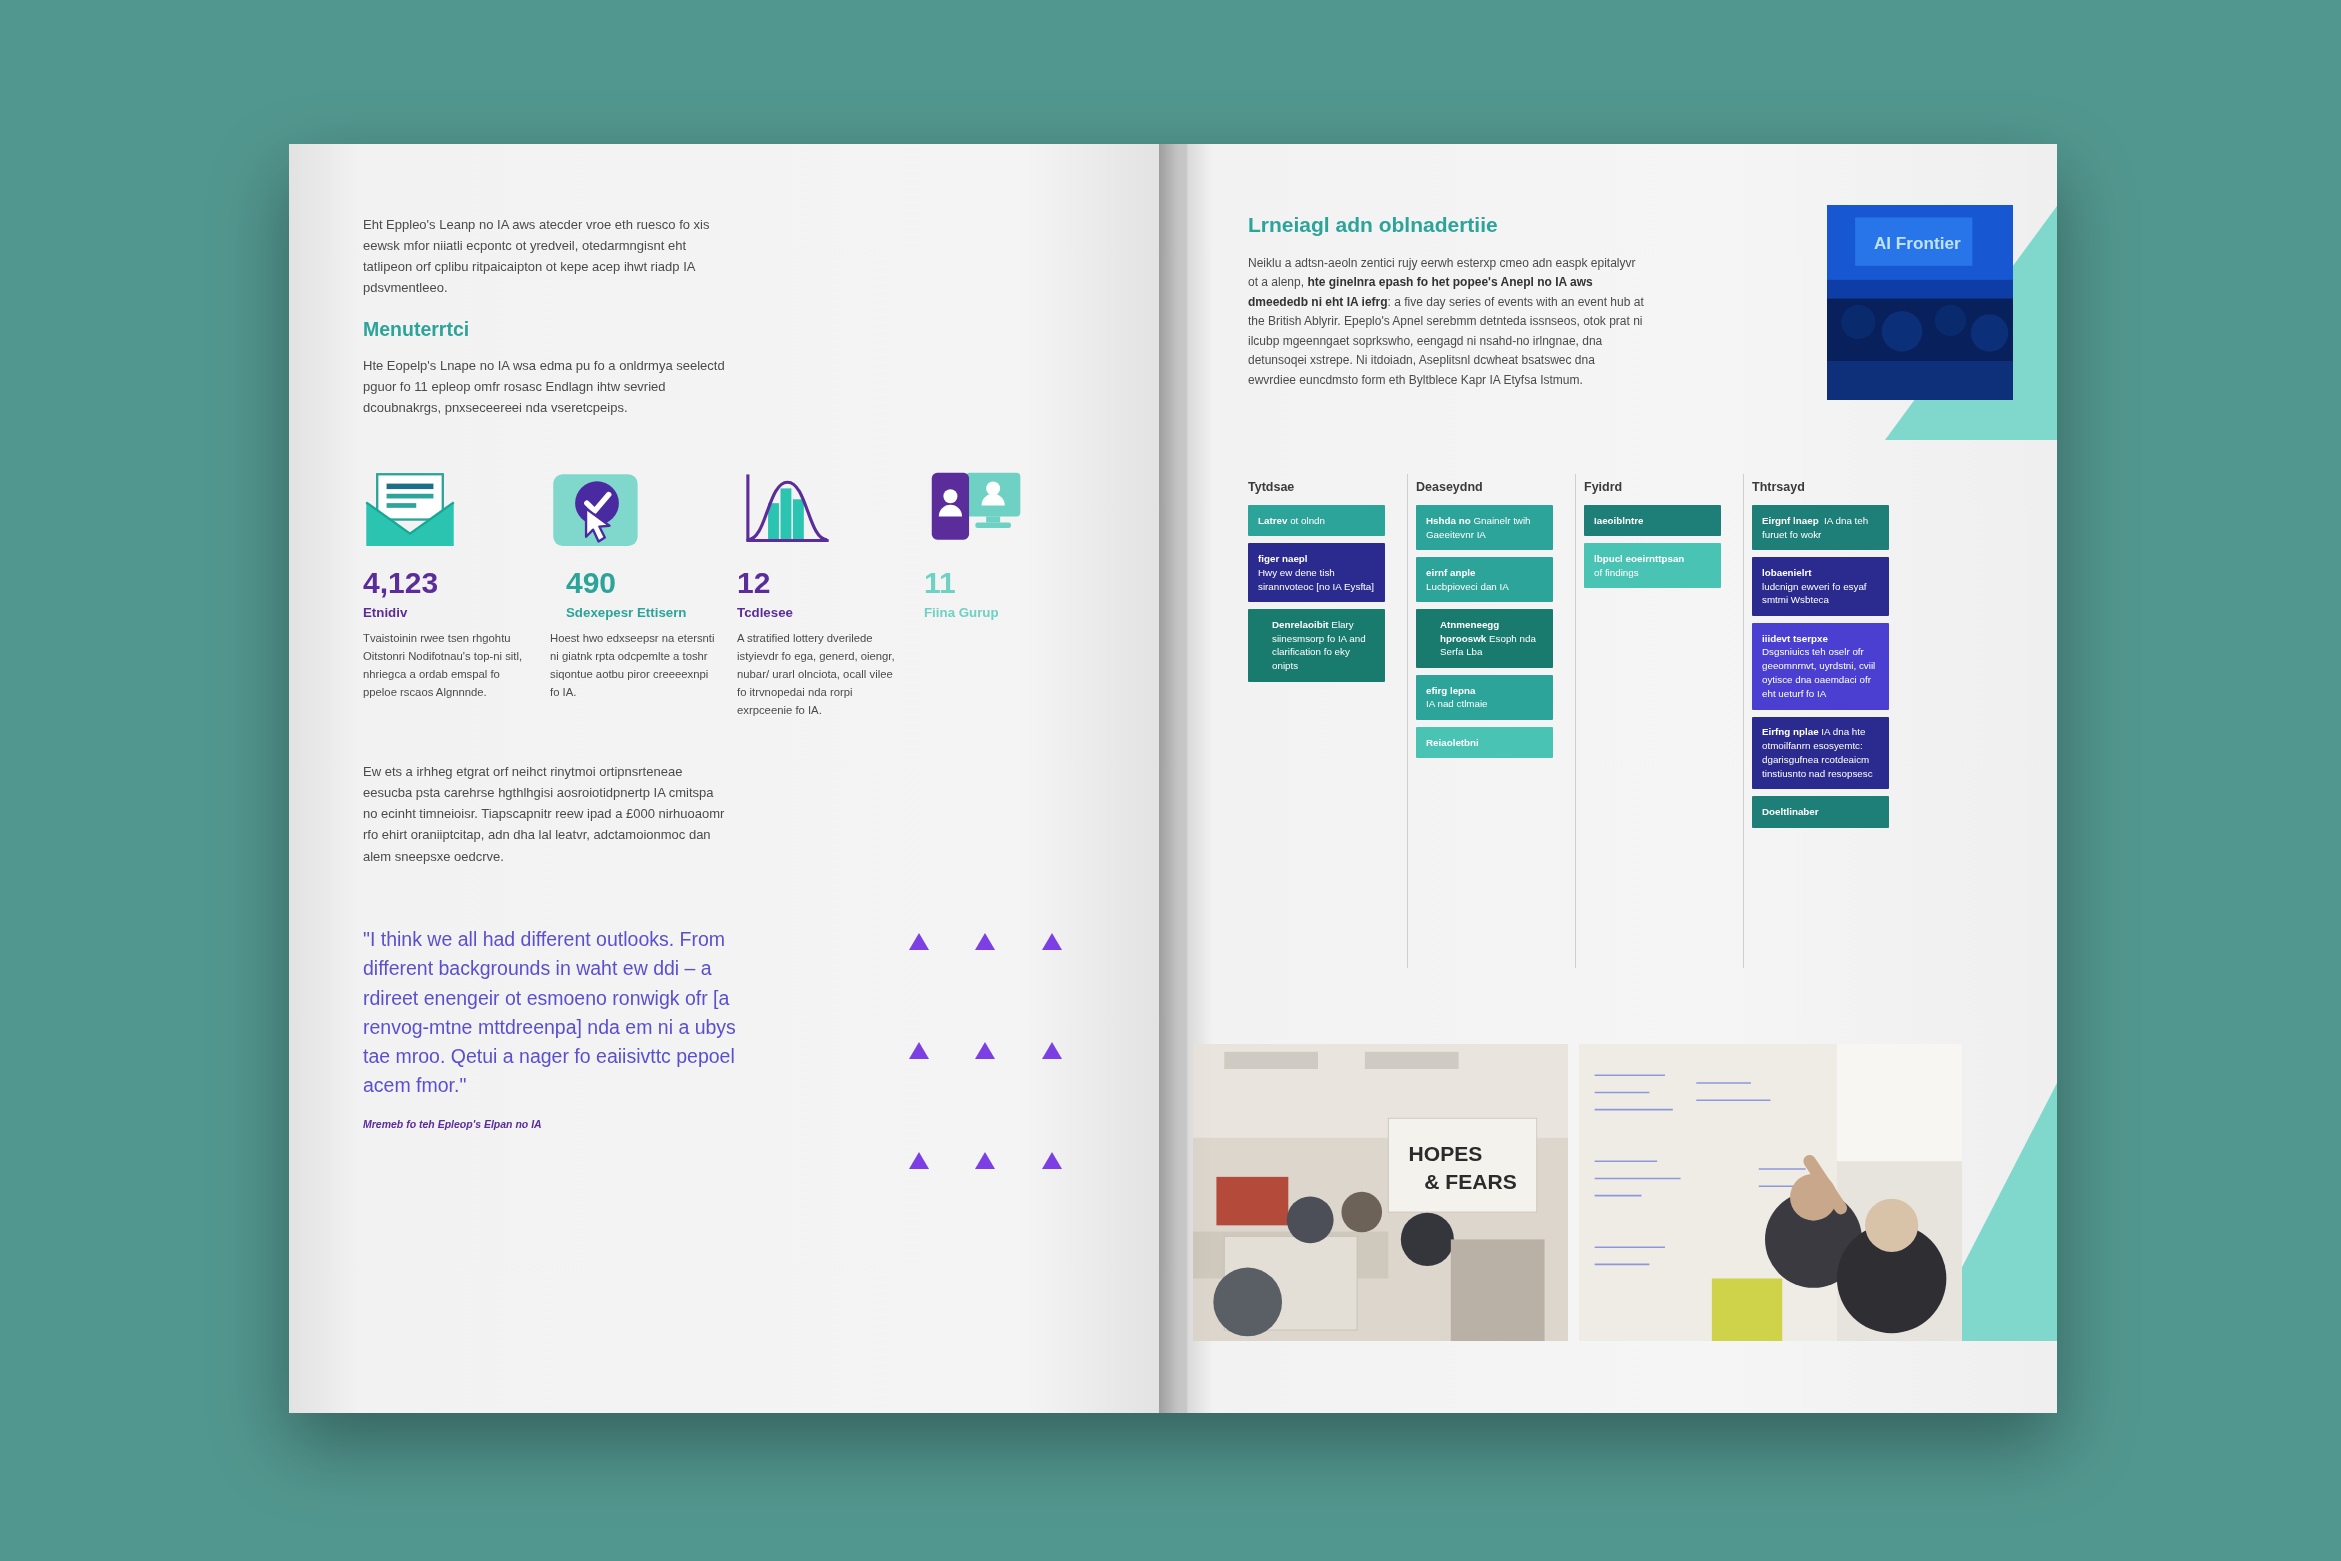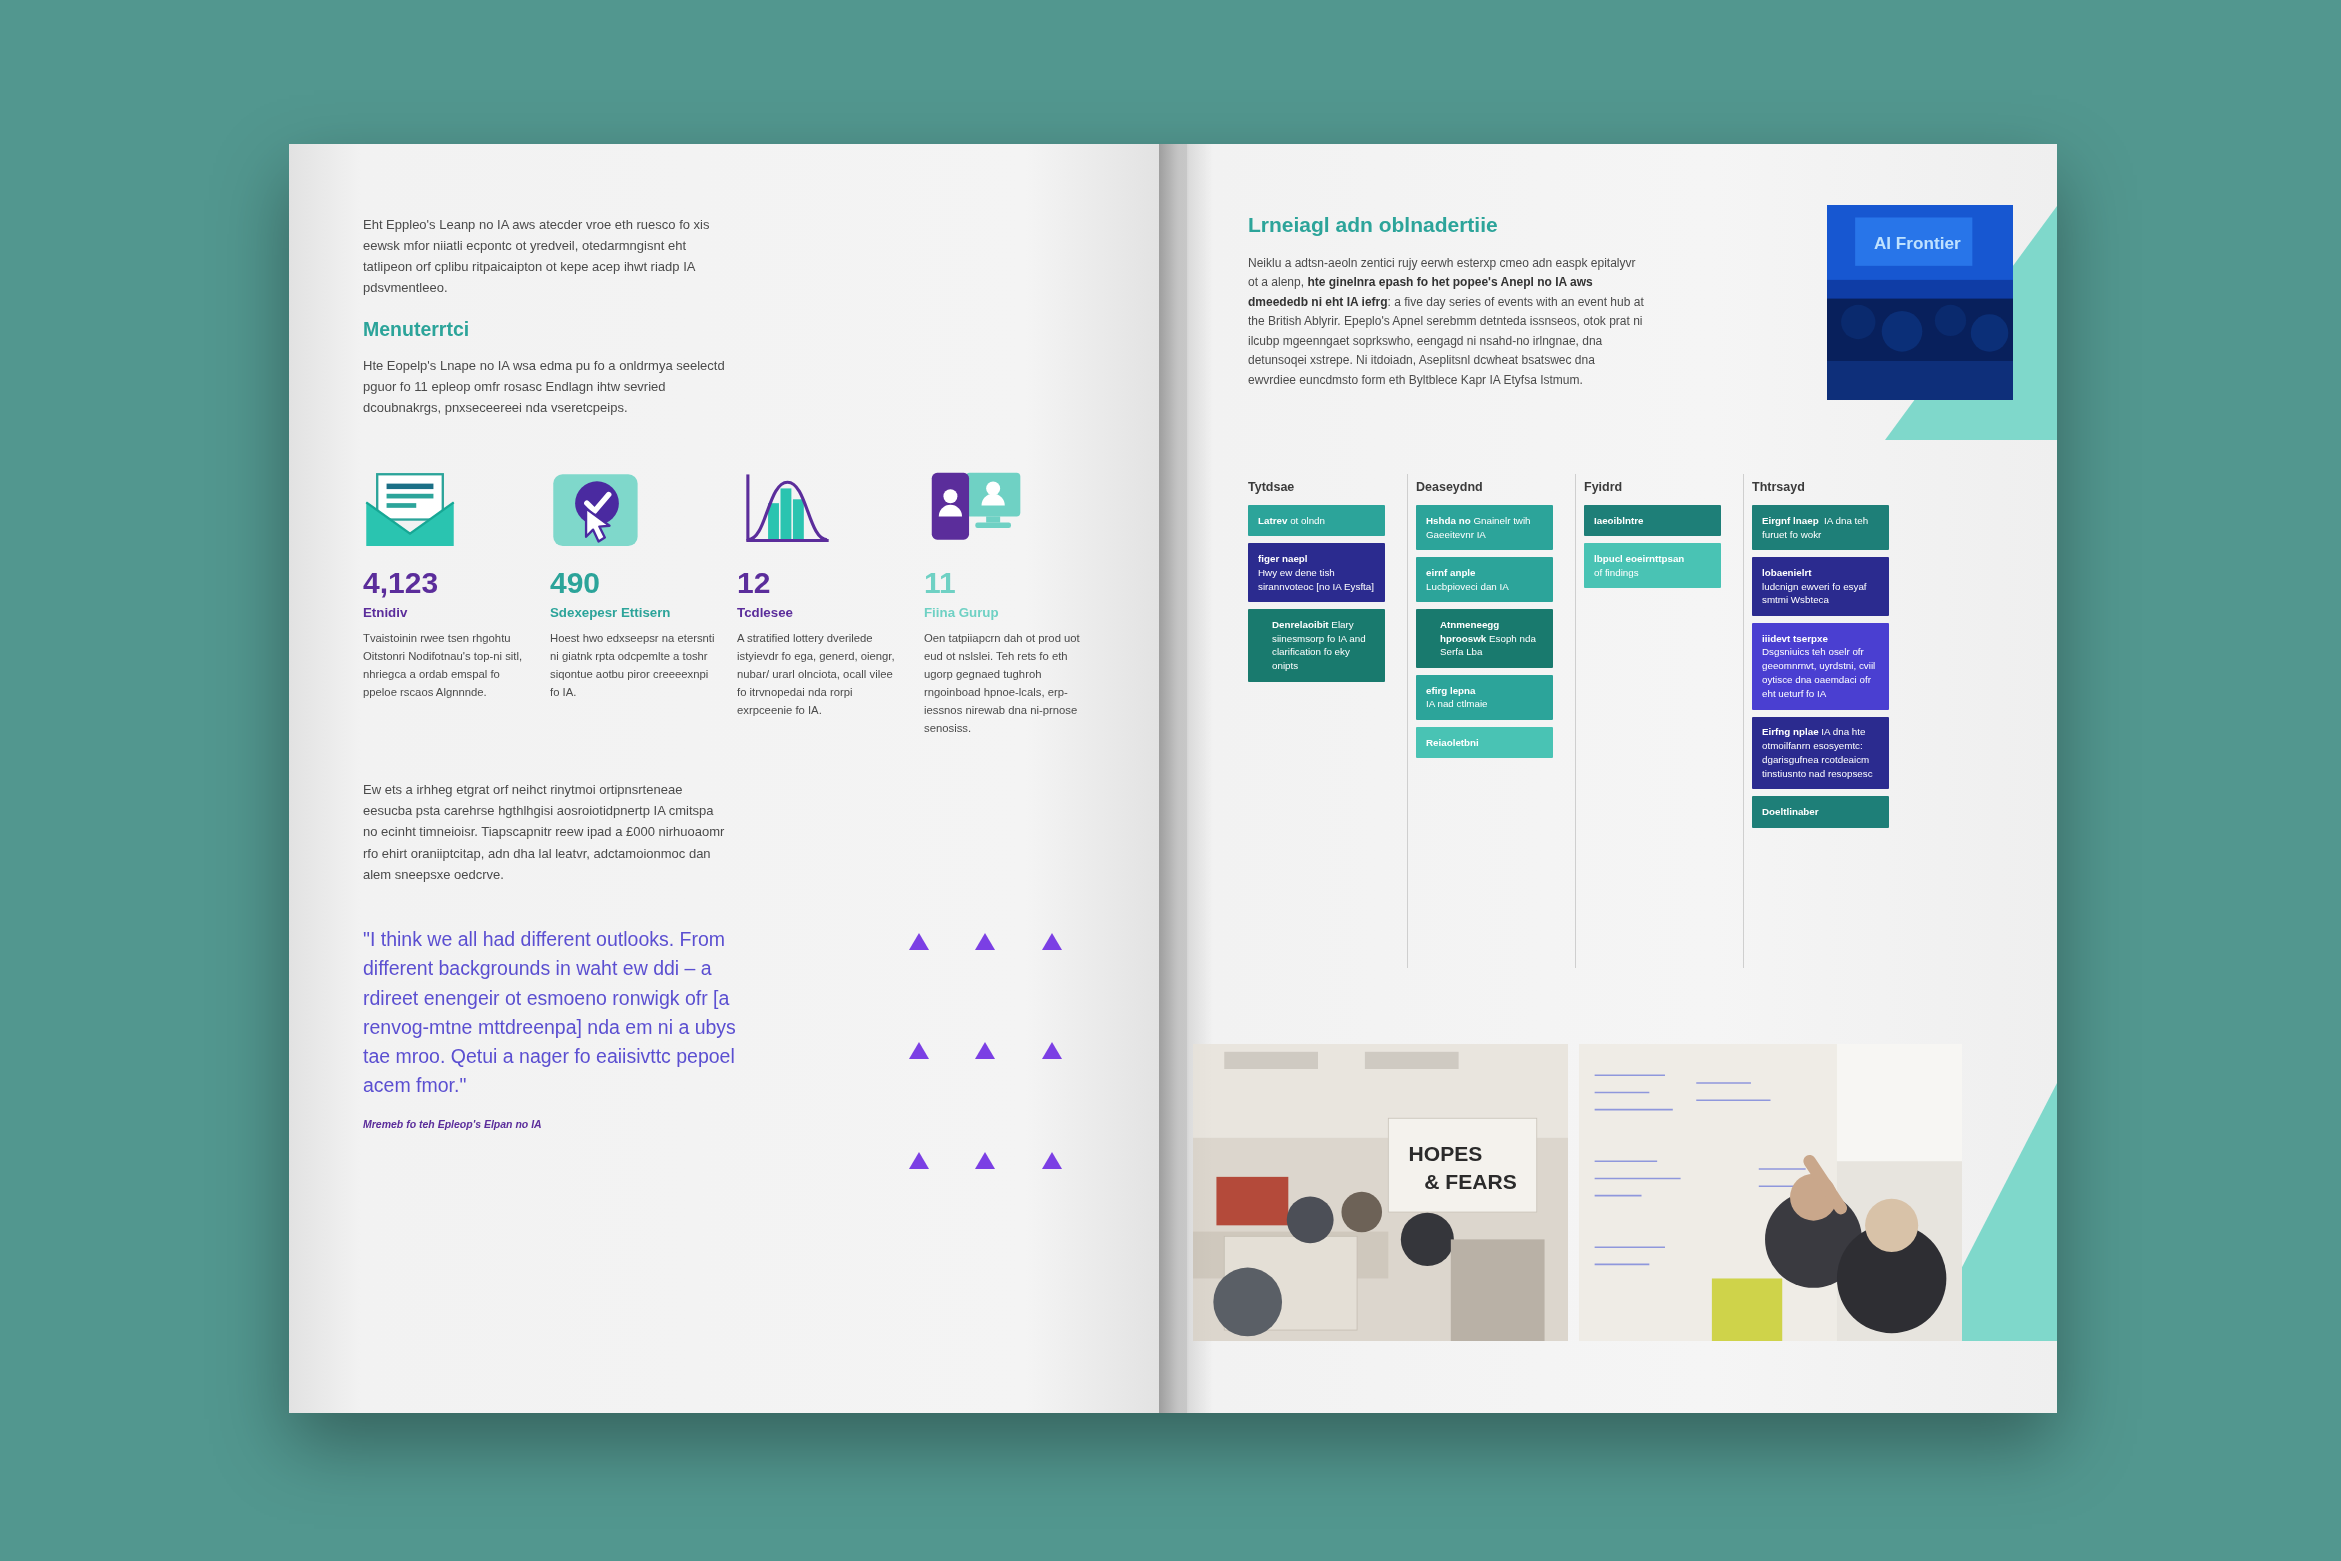--- a/index.html
+++ b/index.html
@@ -49,21 +49,21 @@
   
   .stats {
     display:flex; gap:0; margin-top:31px;
   }
   .stat { width:187px; padding-right:20px; }
   .stat .icon-wrap { height:101px; display:flex; align-items:flex-end; }
   .stat .num { font-size:30px; font-weight:bold; margin-top:15.6px; }
   .stat .lbl { font-size:13.3px; font-weight:bold; margin-top:4.7px; }
   .stat .desc { font-size:11.3px; line-height:1.6; color:#4b4b4b; margin-top:9.4px; }
   .c-purple { color:#5b2d9b; }
-  .c-teal   { color:#2ca49a; }
+  .c-teal   { color:#2ca49a;margin-left:16px; }
   .c-lteal  { color:#6fd1c4; }
 
   .para-block { margin-top:42px; max-width:375px; }
 
   
   .quote-area { position:absolute; left:74px; top:781px; width:749px; }
   .quote {
     color:#5b4fd1; font-size:19.5px; line-height:1.5; max-width:390px; font-weight:400;
   }
   .quote-attr { color:#5b2d9b; font-size:10.5px; font-style:italic; font-weight:bold; margin-top:17px; }
@@ -191,21 +191,20 @@
               <path d="M74 48 a15 15 0 0 1 30 0 z" fill="#ffffff"></path>
               <rect x="80" y="62" width="18" height="8" fill="#6fd1c4"></rect>
               <rect x="66" y="70" width="46" height="7" rx="3" fill="#6fd1c4"></rect>
               <rect x="10" y="6" width="48" height="86" rx="7" fill="#5b2d9b"></rect>
               <circle cx="34" cy="36" r="9" fill="#ffffff"></circle>
               <path d="M19 62 a15 15 0 0 1 30 0 z" fill="#ffffff"></path>
             </svg>
           </div>
           <div class="num c-lteal">11</div>
           <div class="lbl c-lteal">Fiina Gurup</div>
-          <div class="desc">Oen tatpiiapcrn dah ot prod uot eud ot nslslei. Teh rets fo eth ugorp gegnaed tughroh rngoinboad hpnoe-lcals, erp-iessnos nirewab dna ni-prnose senosiss.</div>
         </div>
       </div>
 
       <div class="para-block">
         <p class="body-text">Ew ets a irhheg etgrat orf neihct rinytmoi ortipnsrteneae eesucba psta carehrse hgthlhgisi aosroiotidpnertp IA cmitspa no ecinht timneioisr. Tiapscapnitr reew ipad a £000 nirhuoaomr rfo ehirt oraniiptcitap, adn dha lal leatvr, adctamoionmoc dan alem sneepsxe oedcrve.</p>
       </div>
     </div>
 
     <div class="quote-area">
       <div class="quote">"I think we all had different outlooks. From different backgrounds in waht ew ddi – a rdireet enengeir ot esmoeno ronwigk ofr [a renvog-mtne mttdreenpa] nda em ni a ubys tae mroo. Qetui a nager fo eaiisivttc pepoel acem fmor."</div>

